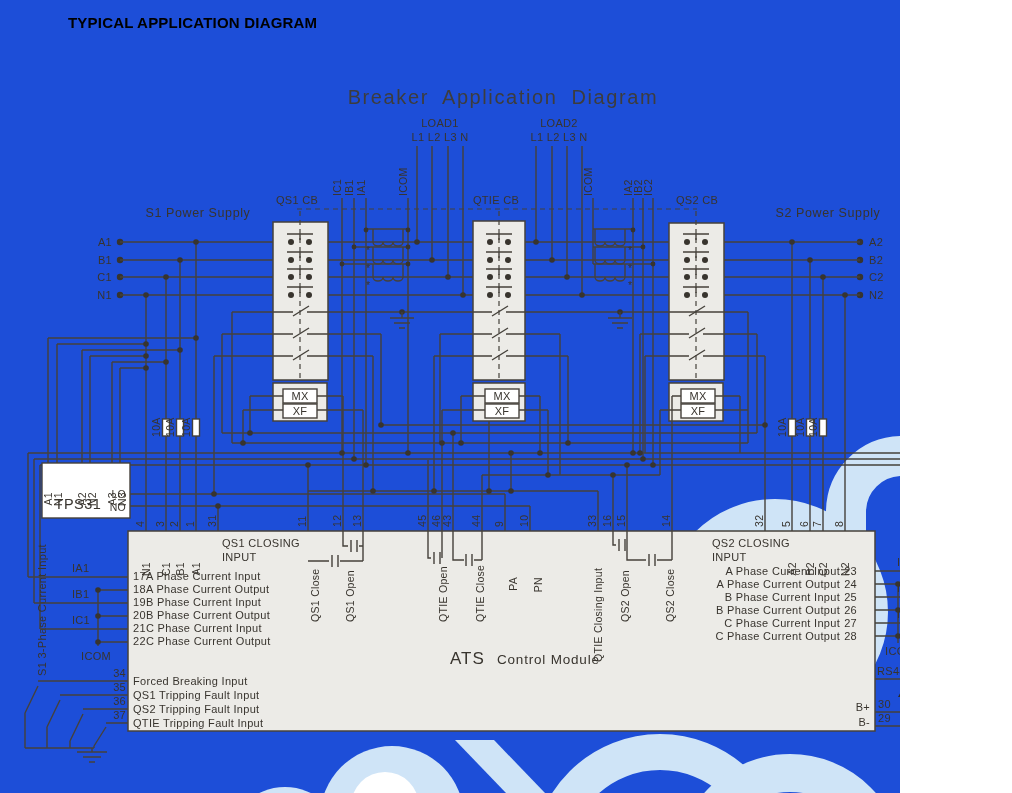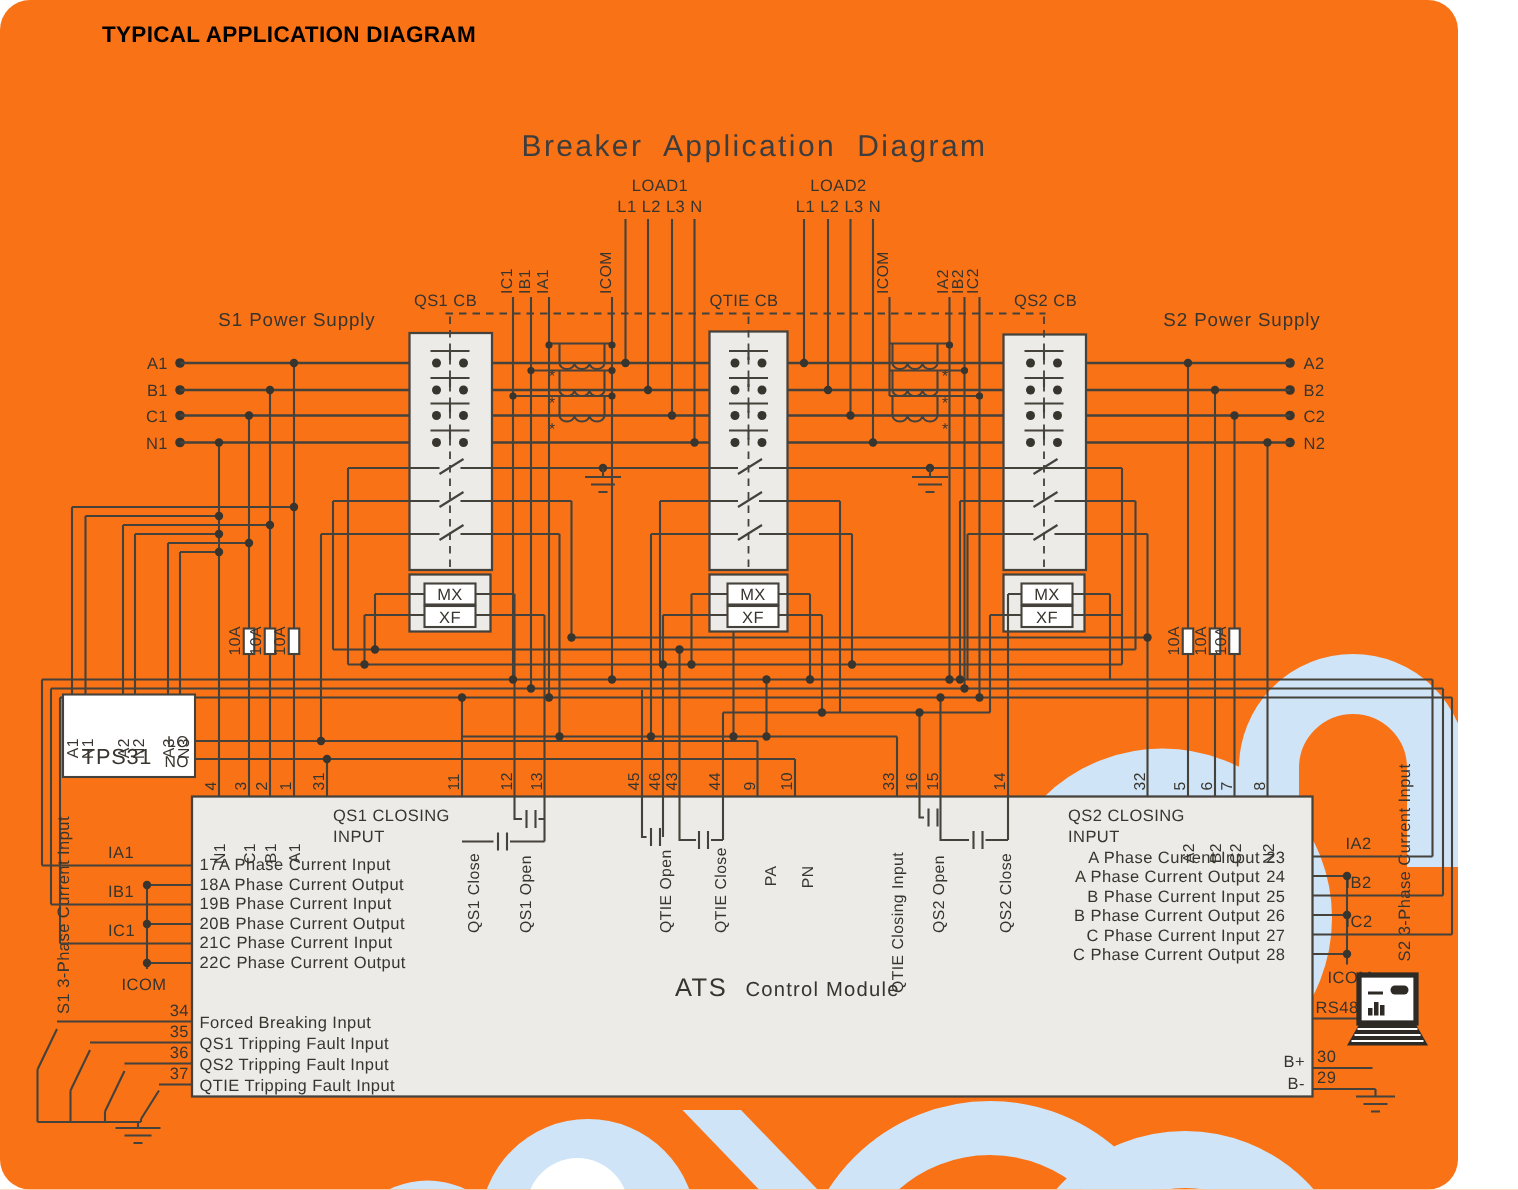--- a/index.html
+++ b/index.html
@@ -1,17 +1,17 @@
 <!DOCTYPE html>
 <html><head>
 <meta charset="utf-8">
 <style>
   html,body{margin:0;padding:0;background:#ffffff;}
-  .stage{position:relative;width:972px;height:793px;background:#f97316;overflow:hidden;
-         font-family:"Liberation Sans", sans-serif;border-radius:20px;}
+  .stage{position:relative;width:900px;height:793px;background:#1d4ed8;overflow:hidden;
+         font-family:"Liberation Sans", sans-serif;}
   svg text{font-family:"Liberation Sans", sans-serif;fill:#38342e;letter-spacing:.3px;}
   .sec-title{font-weight:bold;font-size:15px;fill:#000;letter-spacing:.2px;}
   .dia-title{font-size:20px;fill:#3d3d3d;letter-spacing:1.6px;word-spacing:7px;}
   .lbl{font-size:11px;}
   .lbl-s{font-size:10.5px;}
   .supply{font-size:12.5px;letter-spacing:.6px;}
   .tps{font-size:14.5px;letter-spacing:.5px;}
   .ats-main{font-size:17px;letter-spacing:1px;}
   .ats-sub{font-size:13.5px;letter-spacing:.8px;}
   .wire{stroke:#45413b;stroke-width:1.4;fill:none;}

